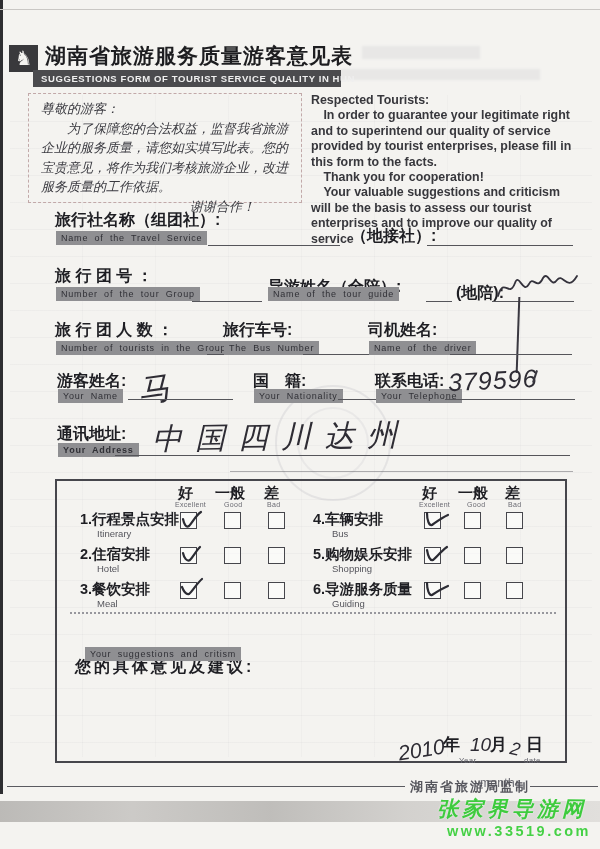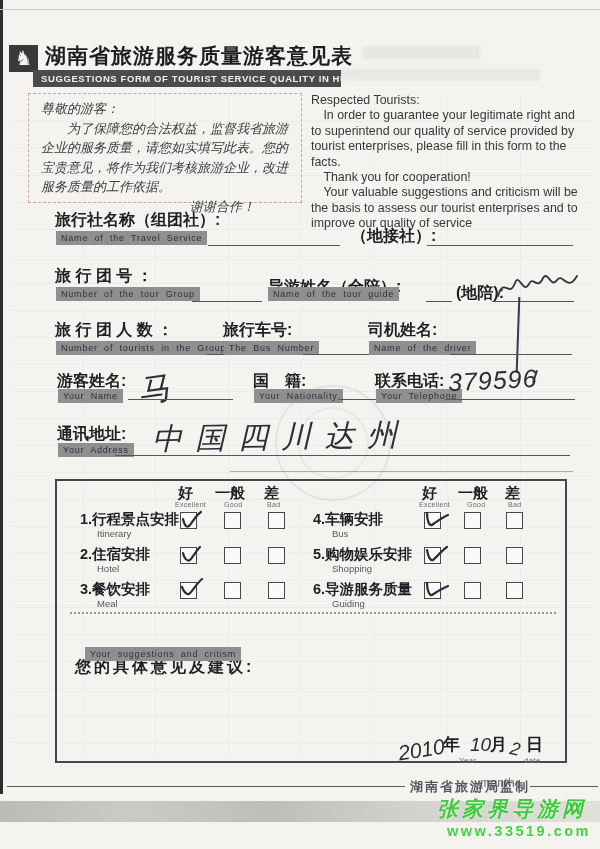--- a/index.html
+++ b/index.html
@@ -22,21 +22,21 @@
   .title-cn{left:45px;top:42px;font-size:21px;font-weight:bold;color:#1d1d20;letter-spacing:1px;white-space:nowrap;}
   .title-en{left:33px;top:70px;width:300px;background:#4b4b4e;color:#efefef;font-size:9.5px;
     font-weight:bold;letter-spacing:.6px;padding:3px 0 3px 8px;white-space:nowrap;}
   
   .intro-cn{left:28px;top:93px;width:274px;height:110px;border:1px dashed #c2a9a9;
     padding:5px 12px;box-sizing:border-box;font-size:13px;line-height:19.5px;color:#3a3a40;font-style:italic;}
   .intro-cn p{margin:0;}
   .intro-cn .body{text-indent:2em;}
   .intro-cn .closing{text-align:right;padding-right:34px;}
   .intro-en{left:311px;top:93px;width:272px;font-size:12.4px;line-height:15.4px;color:#37373c;}
-  .intro-en p{margin:0;}
+  .intro-en p{margin:0;font-weight:bold;}
   .intro-en .ind{text-indent:1em;}
   
   .cl{font-weight:bold;font-size:16px;color:#1e1e23;white-space:nowrap;}
   .en-strip{background:#8f8f92;color:#303036;font-size:9px;line-height:12px;padding:1px 5px;
     letter-spacing:.8px;word-spacing:3px;white-space:nowrap;}
   .wline{border-bottom:1.5px solid #55555a;height:0;}
   .hw{color:#2e2c34;font-style:italic;white-space:nowrap;}
   .pen-vline{width:2px;background:#3a3840;}
   
   .tbox{left:55px;top:479px;width:512px;height:284px;border:2px solid #46464c;box-sizing:border-box;}
@@ -121,21 +121,21 @@
   <div class="abs cl" style="left:253px;top:371px;">国　籍:</div>
   <div class="abs en-strip" style="left:254px;top:389px;">Your Nationality</div>
   <div class="abs wline" style="left:338px;top:399px;width:92px;"></div>
   <div class="abs cl" style="left:375px;top:371px;">联系电话:</div>
   <div class="abs en-strip" style="left:376px;top:389px;">Your Telephone</div>
   <div class="abs hw" style="left:448px;top:366px;font-size:25px;letter-spacing:1px;transform:rotate(-3deg);">379596</div>
   <div class="abs pen-vline" style="left:534px;top:370px;height:13px;transform:rotate(18deg);"></div>
   <div class="abs wline" style="left:445px;top:399px;width:130px;"></div>
 
   <div class="abs cl" style="left:57px;top:424px;">通讯地址:</div>
-  <div class="abs en-strip" style="left:58px;top:443px;">Your Address</div>
+  <div class="abs en-strip" style="left:58px;top:443px;font-weight:bold;">Your Address</div>
   <div class="abs hw" style="left:152px;top:417px;font-size:30px;letter-spacing:13px;transform:rotate(-1deg);">中国四川达州</div>
   <div class="abs wline" style="left:115px;top:455px;width:455px;"></div>
   <div class="abs wline" style="left:230px;top:471px;width:343px;opacity:.45;"></div>
 
   <div class="abs tbox"></div>
 
   <div class="abs colhead" style="left:178px;top:484px;">好</div>
   <div class="abs colsub" style="left:175px;top:501px;">Excellent</div>
   <div class="abs colhead" style="left:215px;top:484px;">一般</div>
   <div class="abs colsub" style="left:224px;top:501px;">Good</div>

